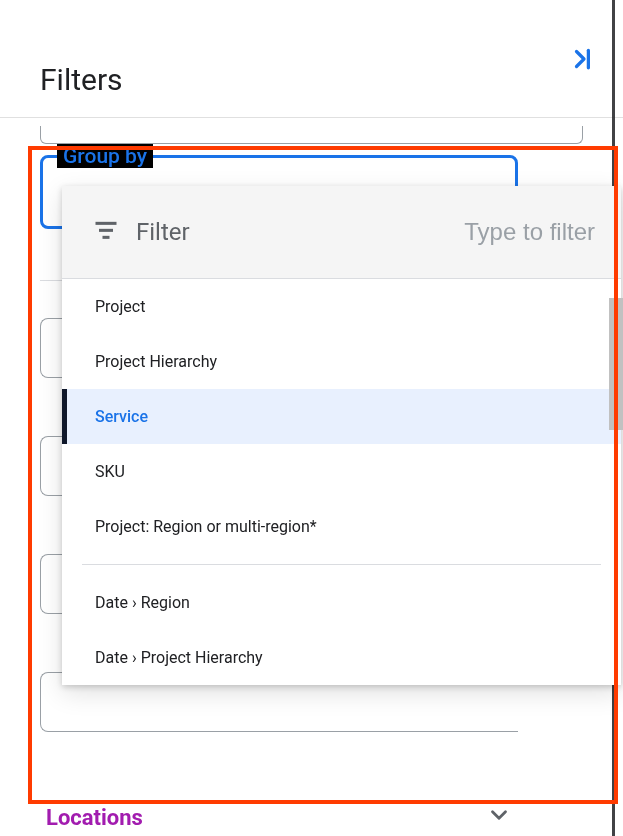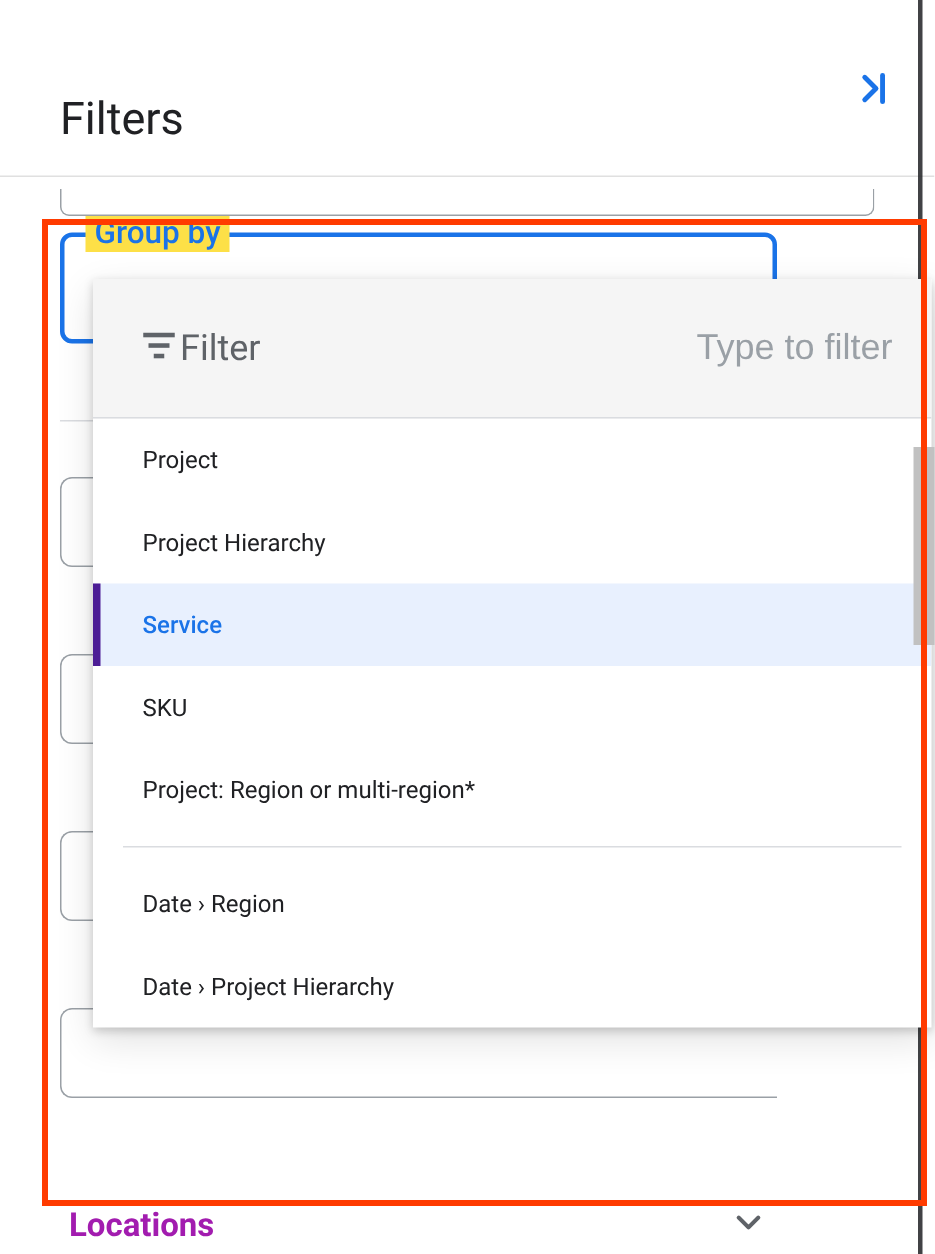--- a/index.html
+++ b/index.html
@@ -37,21 +37,21 @@
   }
   .groupby-field {
     position: relative;
     border: 3px solid #1a73e8;
     border-radius: 8px;
     height: 74px;
   }
   .groupby-legend {
     position: absolute;
     top: -14px; left: 14px;
-    background: #fde047;
+    background: #000000;
     padding: 0 6px;
     color: #1a73e8;
     font-size: 21px;
     font-weight: 500;
   }
   .acc-border {
     position: absolute;
     left: 40px; width: 478px;
     border: 1.5px solid #9aa0a6;
     border-right: none;
@@ -82,20 +82,21 @@
     background: #fff;
     box-shadow: 0 2px 6px rgba(0,0,0,0.18), 0 8px 24px rgba(0,0,0,0.12);
     z-index: 40;
     display: flex; flex-direction: column;
     overflow: hidden;
   }
   .dd-filterbar {
     display: flex; align-items: center;
     padding: 30px 26px 30px 30px;
     background: #f5f5f5;
+    gap: 16px;
     border-bottom: 1px solid #dadce0;
   }
   .dd-filterbar .flabel { font-size: 24px; color: #5f6368; font-weight: 400; }
   .dd-filterbar input {
     flex: 1; border: none; outline: none; background: transparent;
     font-size: 24px; color: #5f6368; text-align: right;
   }
   .dd-filterbar input::placeholder { color: #9aa0a6; }
   .filter-icon svg { width: 28px; height: 28px; color:#5f6368; }
 
@@ -108,21 +109,21 @@
     padding: 18px 28px;
     font-size: 16px;
     color: #202124;
     cursor: pointer;
     border-left: 5px solid transparent;
   }
   .dd-item.selected {
     background: #e8f0fe;
     color: #1a73e8;
     font-weight: 500;
-    border-left: 5px solid #4c1d95;
+    border-left: 5px solid #0f172a;
   }
   .dd-divider {
     border-top: 1px solid #dadce0;
     margin: 10px 20px;
   }
 
   .right-rule {
     position:absolute; top:0; right:8px; width:3px; height:836px; background:#202124; opacity:0.85;
   }
 

